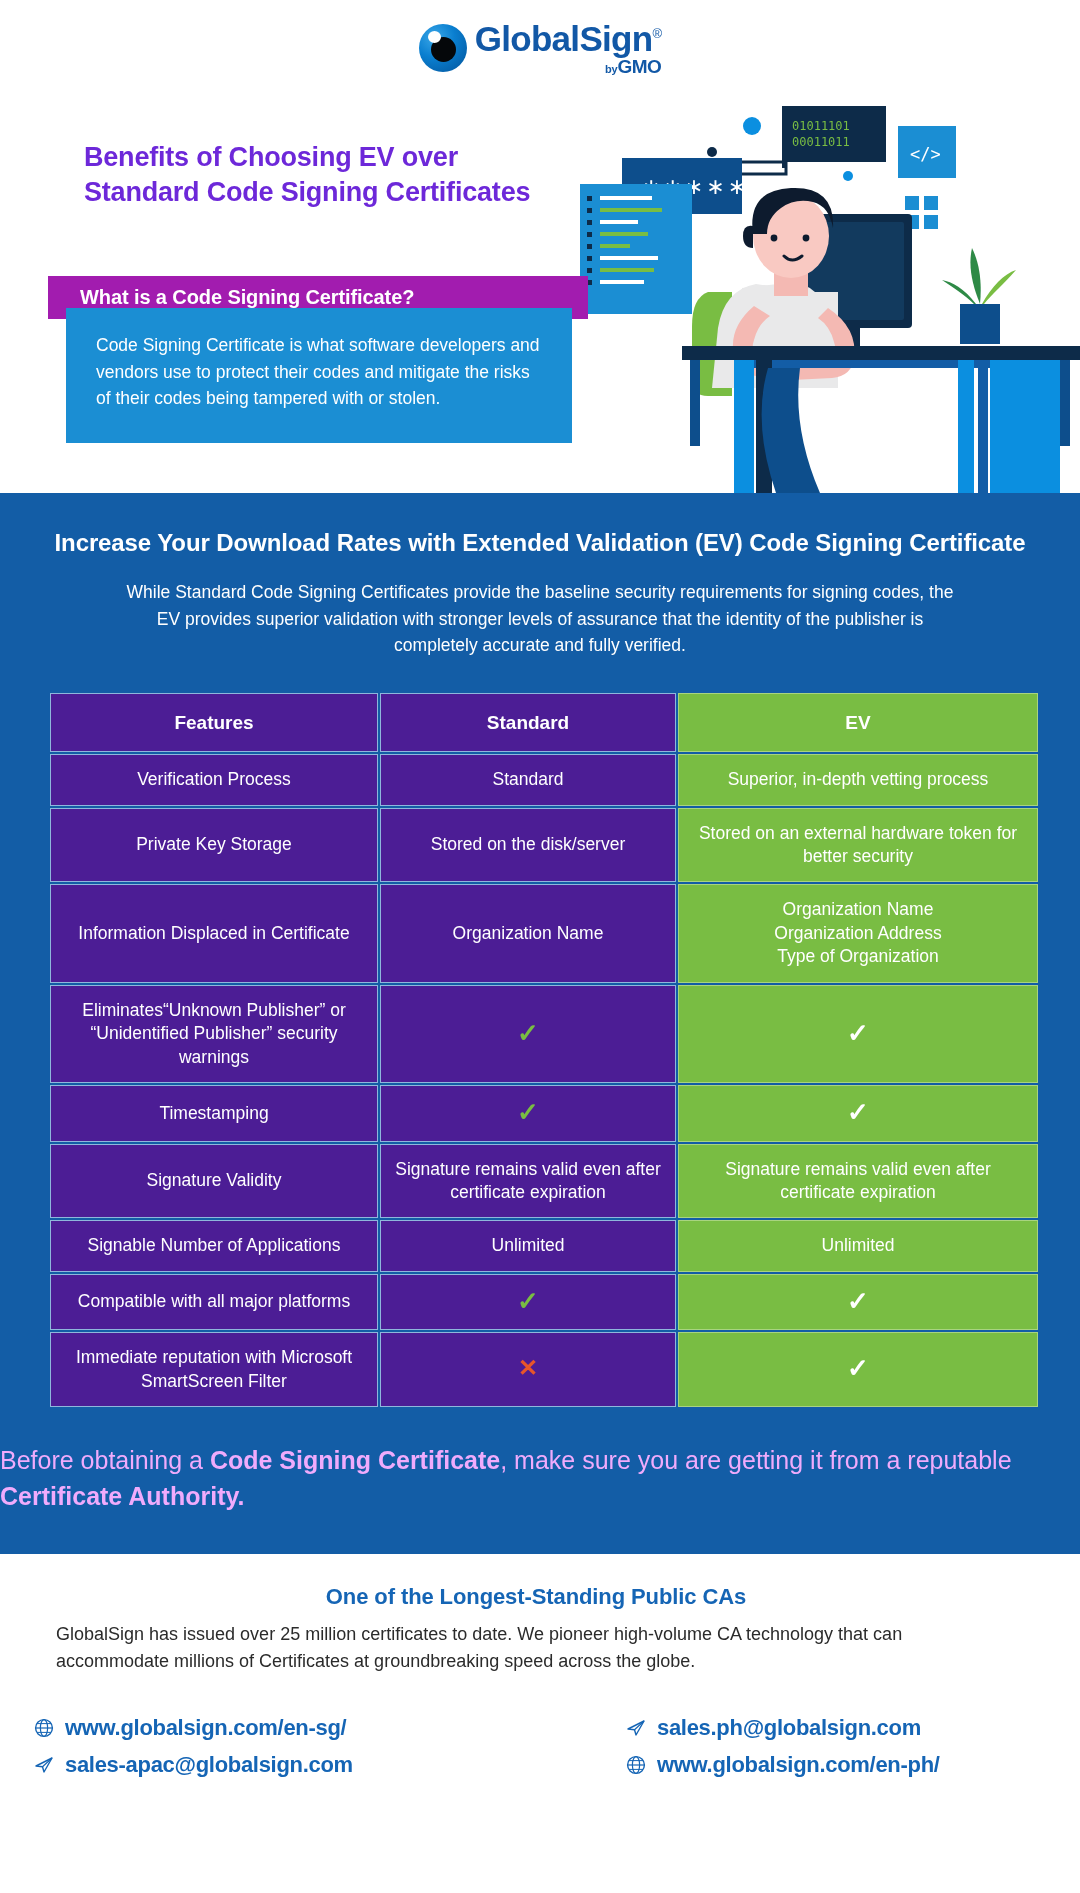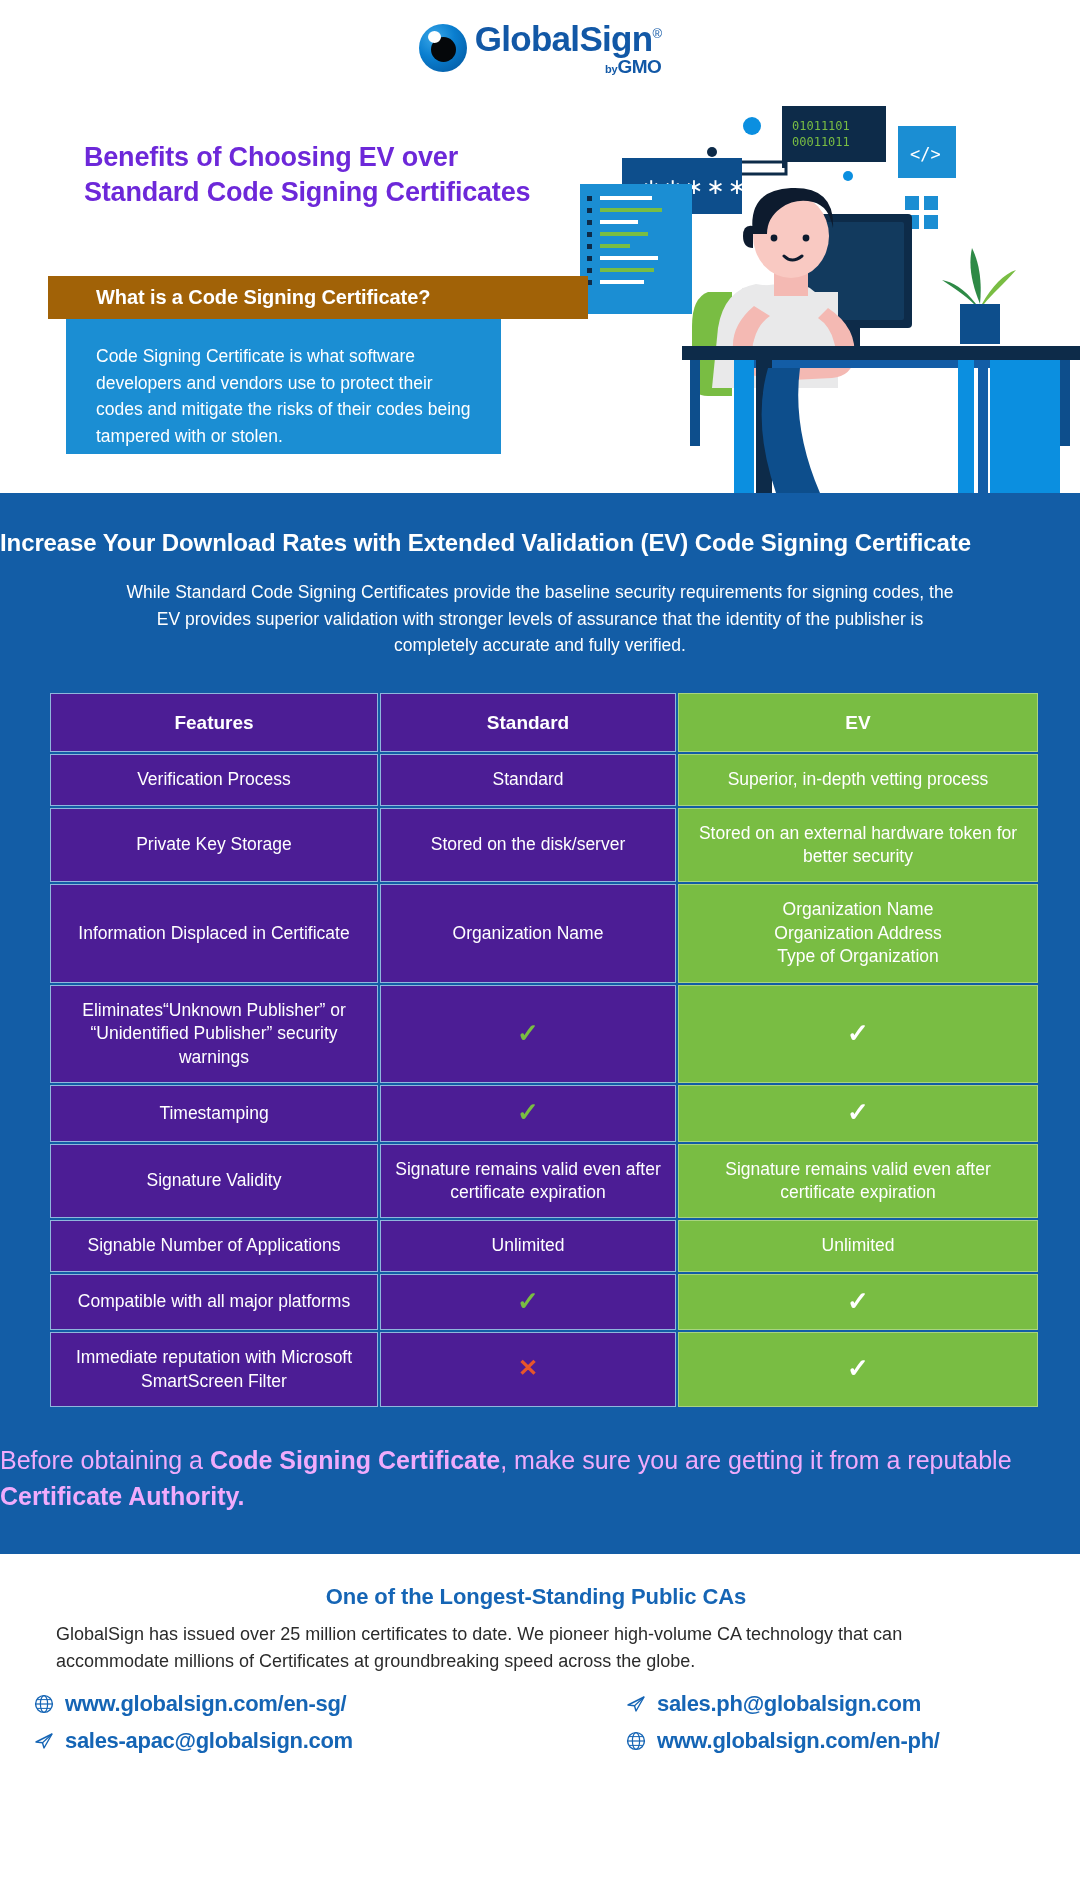--- a/index.html
+++ b/index.html
@@ -72,49 +72,49 @@
     font-size: 27px;
     font-weight: bold;
     line-height: 1.3;
     color: #6d28d9;
     letter-spacing: -0.2px;
   }
   .hero-q-bar {
     position: absolute;
     left: 48px; top: 180px;
     width: 540px; height: 43px;
-    background: #a16207;
-    display: flex; align-items: center; padding-left: 16px;
+    background: #a21caf;
+    display: flex; align-items: center;
   }
   .hero-q-bar span {
     margin-left: 32px;
     font-size: 20px; font-weight: bold; color: #ffffff;
     letter-spacing: -0.1px;
   }
   .hero-body {
     position: absolute;
-    left: 66px; top: 223px;
-    width: 435px; height: 135px;
+    left: 66px; top: 212px;
+    width: 506px; height: 135px;
     background: #1b8ed3;
     padding: 24px 30px 0 30px;
   }
   .hero-body p {
     font-size: 17.5px; line-height: 1.52; color: #ffffff;
   }
 
   
   .illus { position: absolute; right: 0; top: 0; width: 520px; height: 397px; }
 
   
   .main {
     background: #135da6;
     padding: 34px 0 0 0;
   }
   .main-h {
-    text-align: left;
+    text-align: center;
     color: #ffffff;
     font-size: 24px; font-weight: bold;
     line-height: 1.33;
     letter-spacing: -0.1px;
   }
   .main-p {
     margin: 20px auto 0 auto;
     width: 838px;
     text-align: center;
     color: #ffffff;
@@ -177,21 +177,21 @@
     letter-spacing: -0.1px;
   }
   .footer-p {
     margin: 11px auto 6px auto;
     width: 960px;
     color: #2b2b2b;
     font-size: 18px;
     line-height: 1.5;
   }
   .contacts {
-    margin-top: 16px;
+    margin-top: 40px;
     display: flex;
     padding: 0 34px;
   }
   .ccol { width: 50%; }
   .ccol.right { padding-left: 90px; }
   .crow {
     display: flex; align-items: center; gap: 11px;
     margin-bottom: 11px;
     color: #1565b5;
     font-size: 22px; font-weight: bold;

